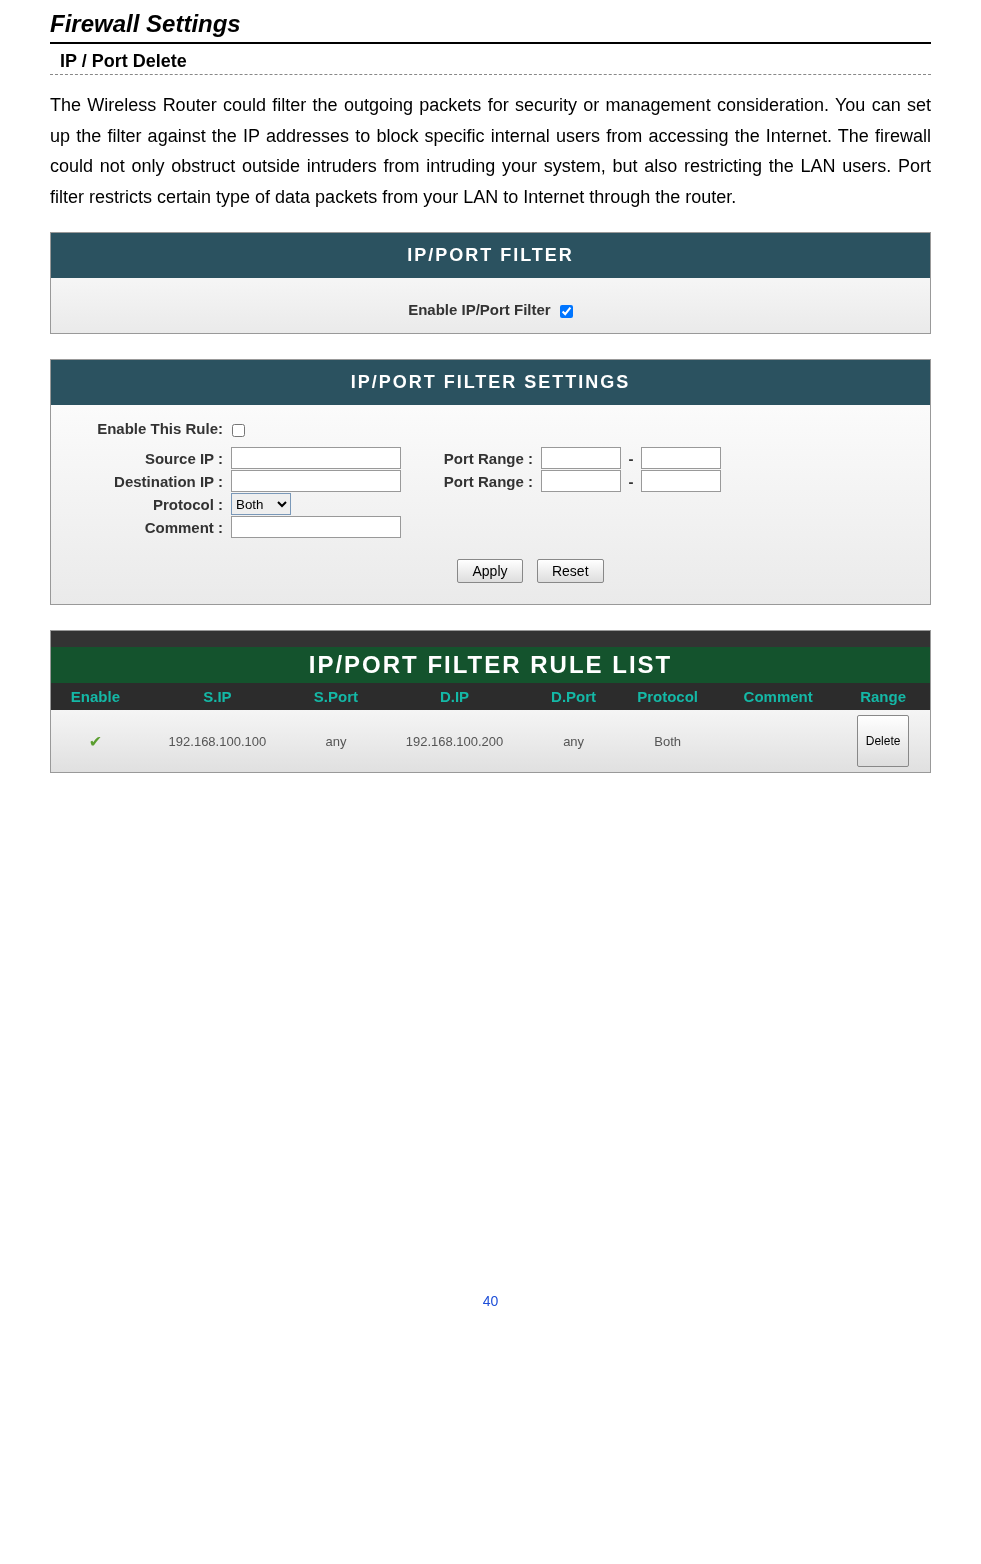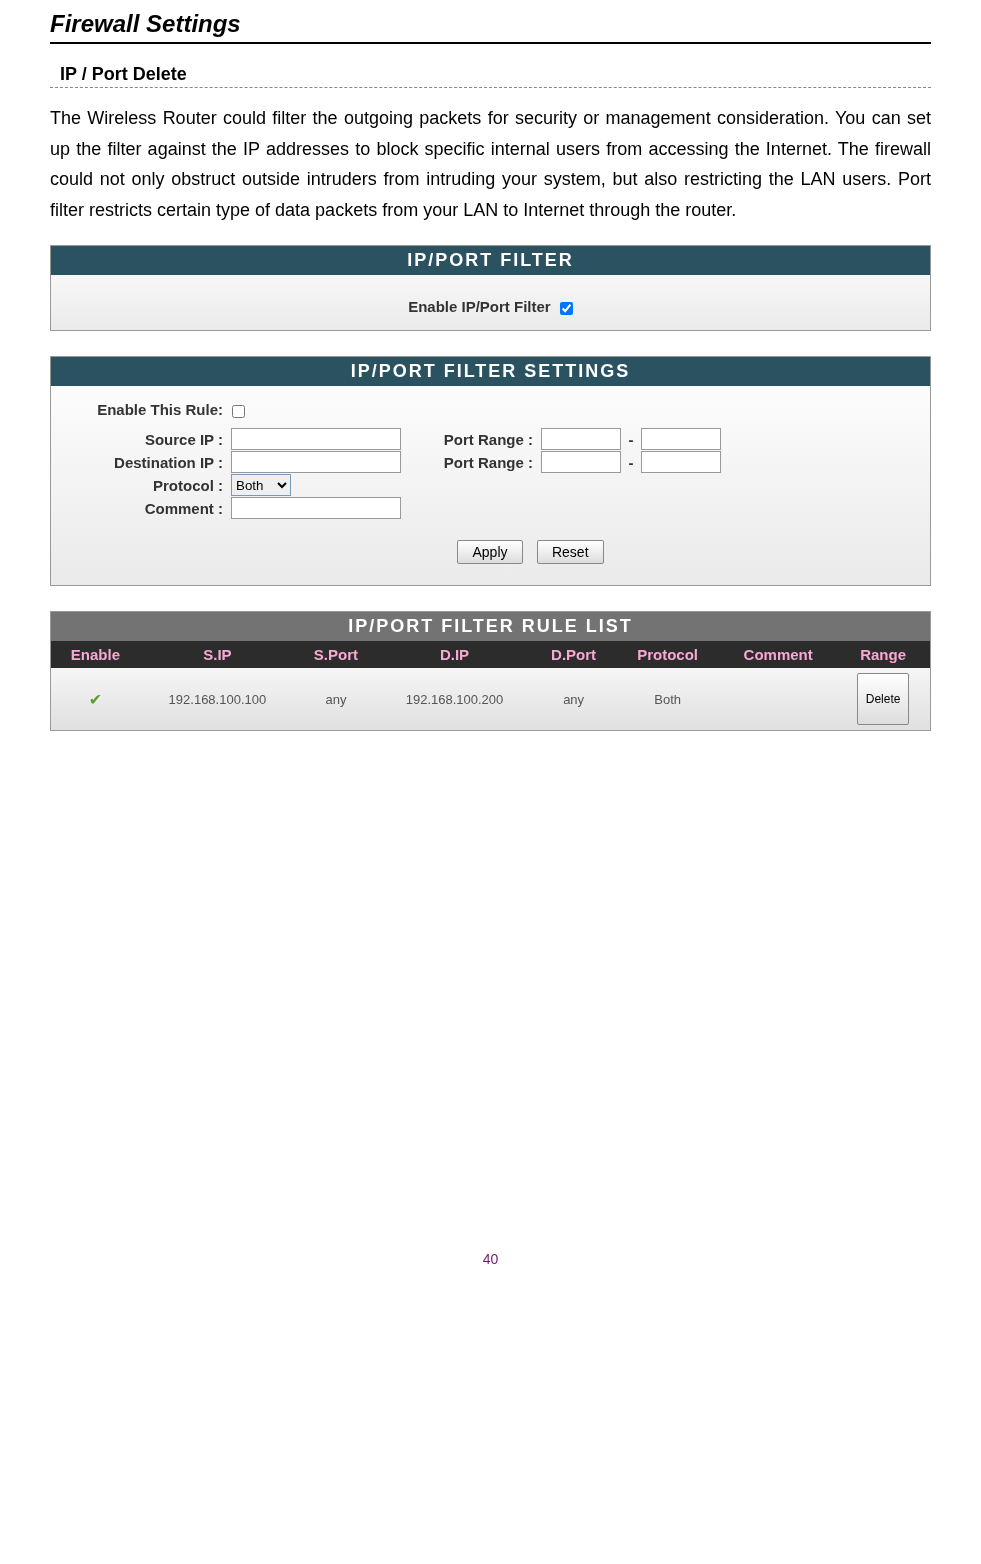--- a/index.html
+++ b/index.html
@@ -12,21 +12,21 @@
       width: 981px;
       padding: 10px 50px;
       background: white;
     }
     .main-heading {
       font-size: 24px;
       font-style: italic;
       font-weight: bold;
       border-bottom: 2px solid #000;
       padding-bottom: 4px;
-      margin-bottom: 20px;
+      margin-bottom: 7px;
     }
     .sub-heading {
       font-size: 18px;
       font-weight: bold;
       padding-left: 10px;
       margin-bottom: 2px;
     }
     .dashed-line {
       border: none;
       border-top: 1px dashed #888;
@@ -40,21 +40,21 @@
     }
     .panel {
       border: 1px solid #999;
       margin-bottom: 25px;
       background: linear-gradient(to bottom, #ffffff, #eaeaea);
     }
     .panel-header {
       background: #2b5260;
       color: white;
       text-align: center;
-      padding: 4px;
+      padding: 12px;
       font-size: 18px;
       font-weight: bold;
       letter-spacing: 2px;
     }
     .panel-body {
       padding: 15px 20px;
       color: #666;
       font-size: 14px;
     }
     .panel-body-desc {
@@ -120,35 +120,36 @@
       font-size: 14px;
       cursor: pointer;
       margin: 6px 5px;
       border-radius: 2px;
     }
     .rule-list-panel {
       border: 1px solid #999;
       background: #333;
     }
     .rule-list-header {
-      background: #737373;
+      background: #14532d;
       color: white;
       text-align: center;
       padding: 4px;
-      font-size: 18px;
+      font-size: 24px;
       font-weight: bold;
       letter-spacing: 2px;
+      margin-top: 16px;
     }
     .rule-list-table {
       width: 100%;
       border-collapse: collapse;
     }
     .rule-list-table th {
       background: #2c2c2c;
-      color: #f9a8d4;
+      color: #14b8a6;
       padding: 5px 8px;
       font-size: 15px;
       text-align: center;
     }
     .rule-list-table td {
       background: linear-gradient(to bottom, #f5f5f5, #e0e0e0);
       color: #555;
       padding: 5px 8px;
       font-size: 13px;
       text-align: center;
@@ -162,21 +163,21 @@
       border: 1px solid #888;
       padding: 18px 8px;
       font-size: 12px;
       cursor: pointer;
       border-radius: 2px;
     }
     .page-number {
       text-align: center;
       font-size: 14px;
       margin-top: 520px;
-      color: #701a75;
+      color: #1d4ed8;
     }
     .dash {
       text-align: center;
     }
   </style>
 </head>
 <body>
 
 <h1 class="main-heading">Firewall Settings</h1>
 

